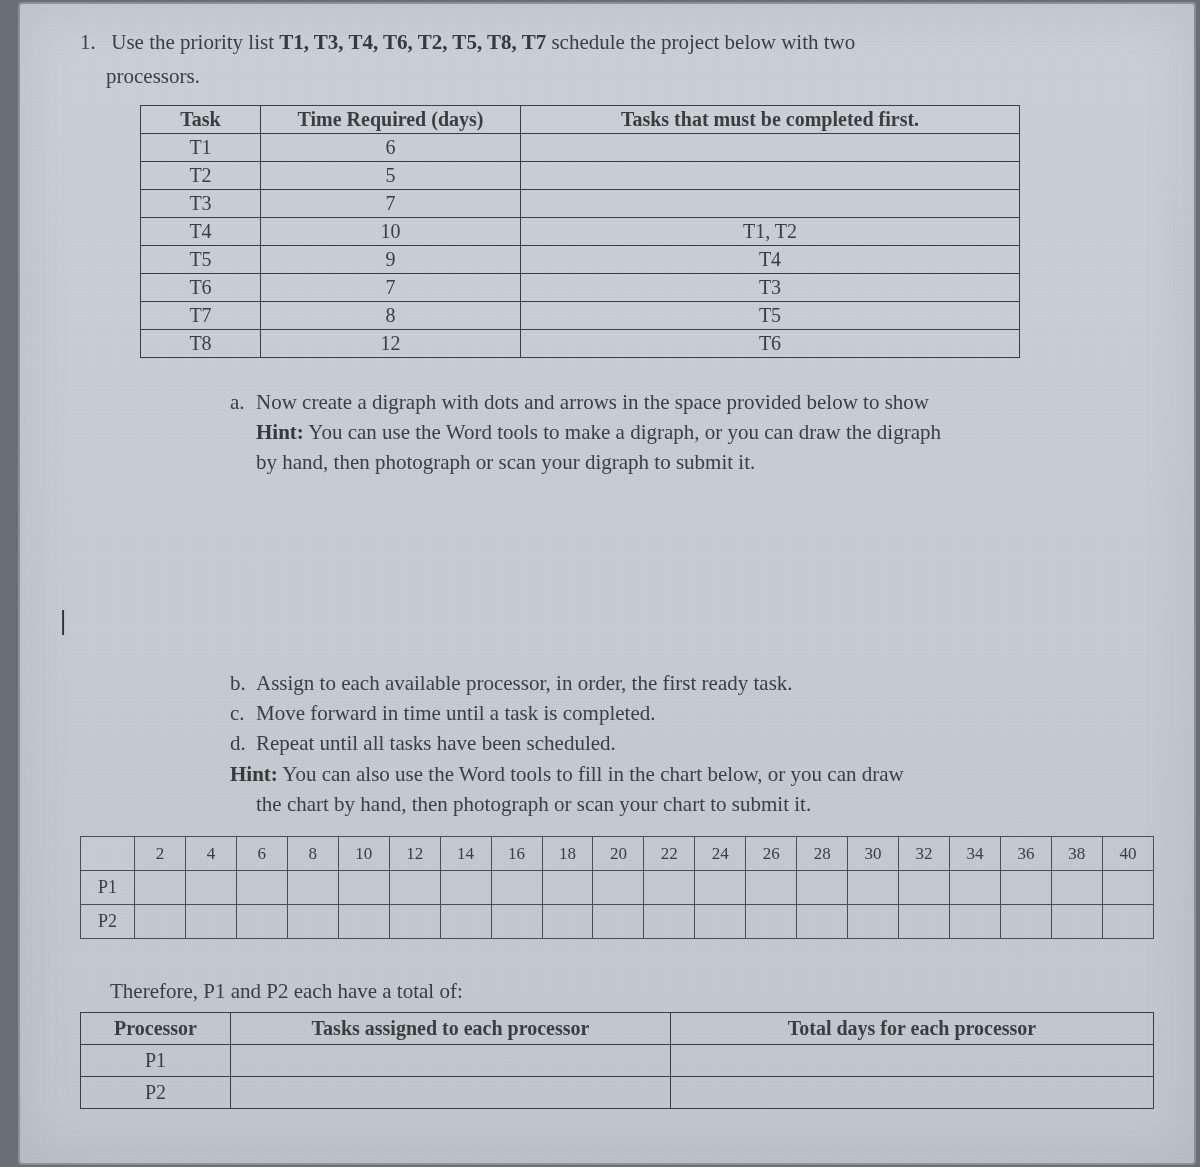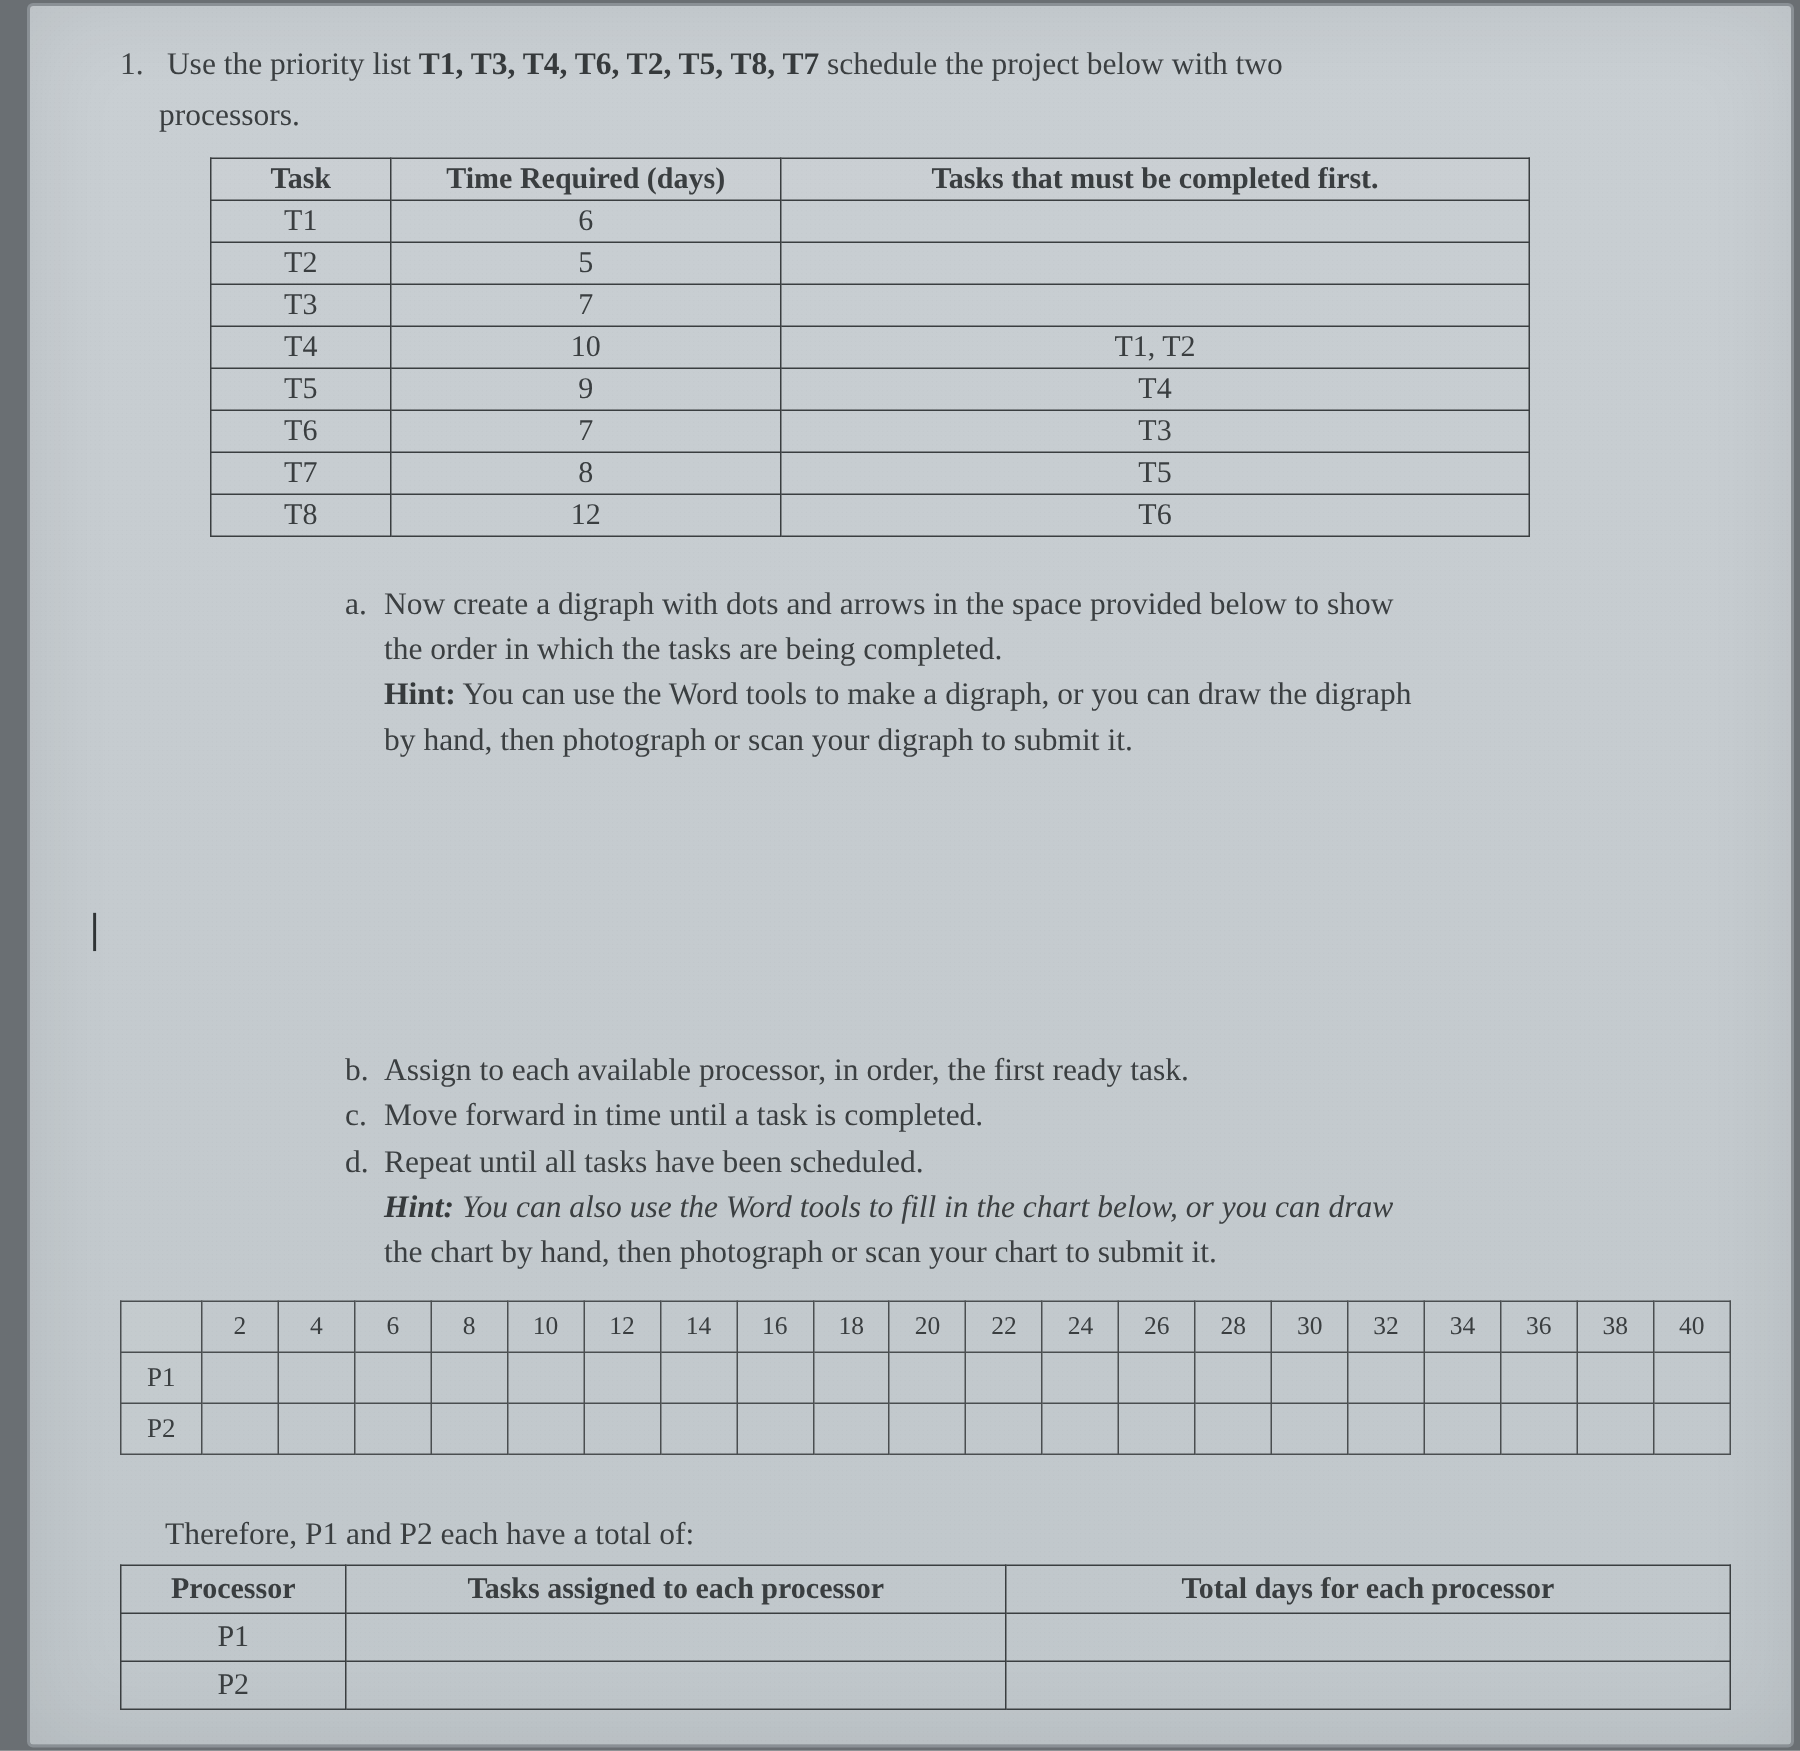--- a/index.html
+++ b/index.html
@@ -150,34 +150,33 @@
         <tr>
           <td>T8</td>
           <td>12</td>
           <td>T6</td>
         </tr>
       </tbody>
   </table>
 
   <div class="subs">
     <p><span class="lbl">a.</span><span>Now create a digraph with dots and arrows in the space provided below to show</span></p>
-    <p style="margin-left:26px;">the order in which the tasks are being completed.</p>
     <p style="margin-left:26px;"><span class="hint">Hint:</span><span> You can use the Word tools to make a digraph, or you can draw the digraph</span></p>
     <p style="margin-left:26px;">by hand, then photograph or scan your digraph to submit it.</p>
   </div>
 
   <div class="cursor">|</div>
 
   <div style="height:180px;"></div>
 
   <div class="subs" style="margin-top:10px;">
     <p><span class="lbl">b.</span><span>Assign to each available processor, in order, the first ready task.</span></p>
     <p><span class="lbl">c.</span><span>Move forward in time until a task is completed.</span></p>
     <p><span class="lbl">d.</span><span>Repeat until all tasks have been scheduled.</span></p>
-    <p style="margin-left:26px;font-style:italic;"><span class="hint">Hint:</span><span> You can also use the Word tools to fill in the chart below, or you can draw</span></p>
+    <p style=""><span class="hint">Hint:</span><span> You can also use the Word tools to fill in the chart below, or you can draw</span></p>
     <p style="margin-left:26px;">the chart by hand, then photograph or scan your chart to submit it.</p>
   </div>
 
   <table class="sched">
     <tbody>
         <tr id="sched-header">
       <td class="rowlabel"></td>
     <td class="hdrnum">2</td>
           <td class="hdrnum">4</td>
           <td class="hdrnum">6</td>

